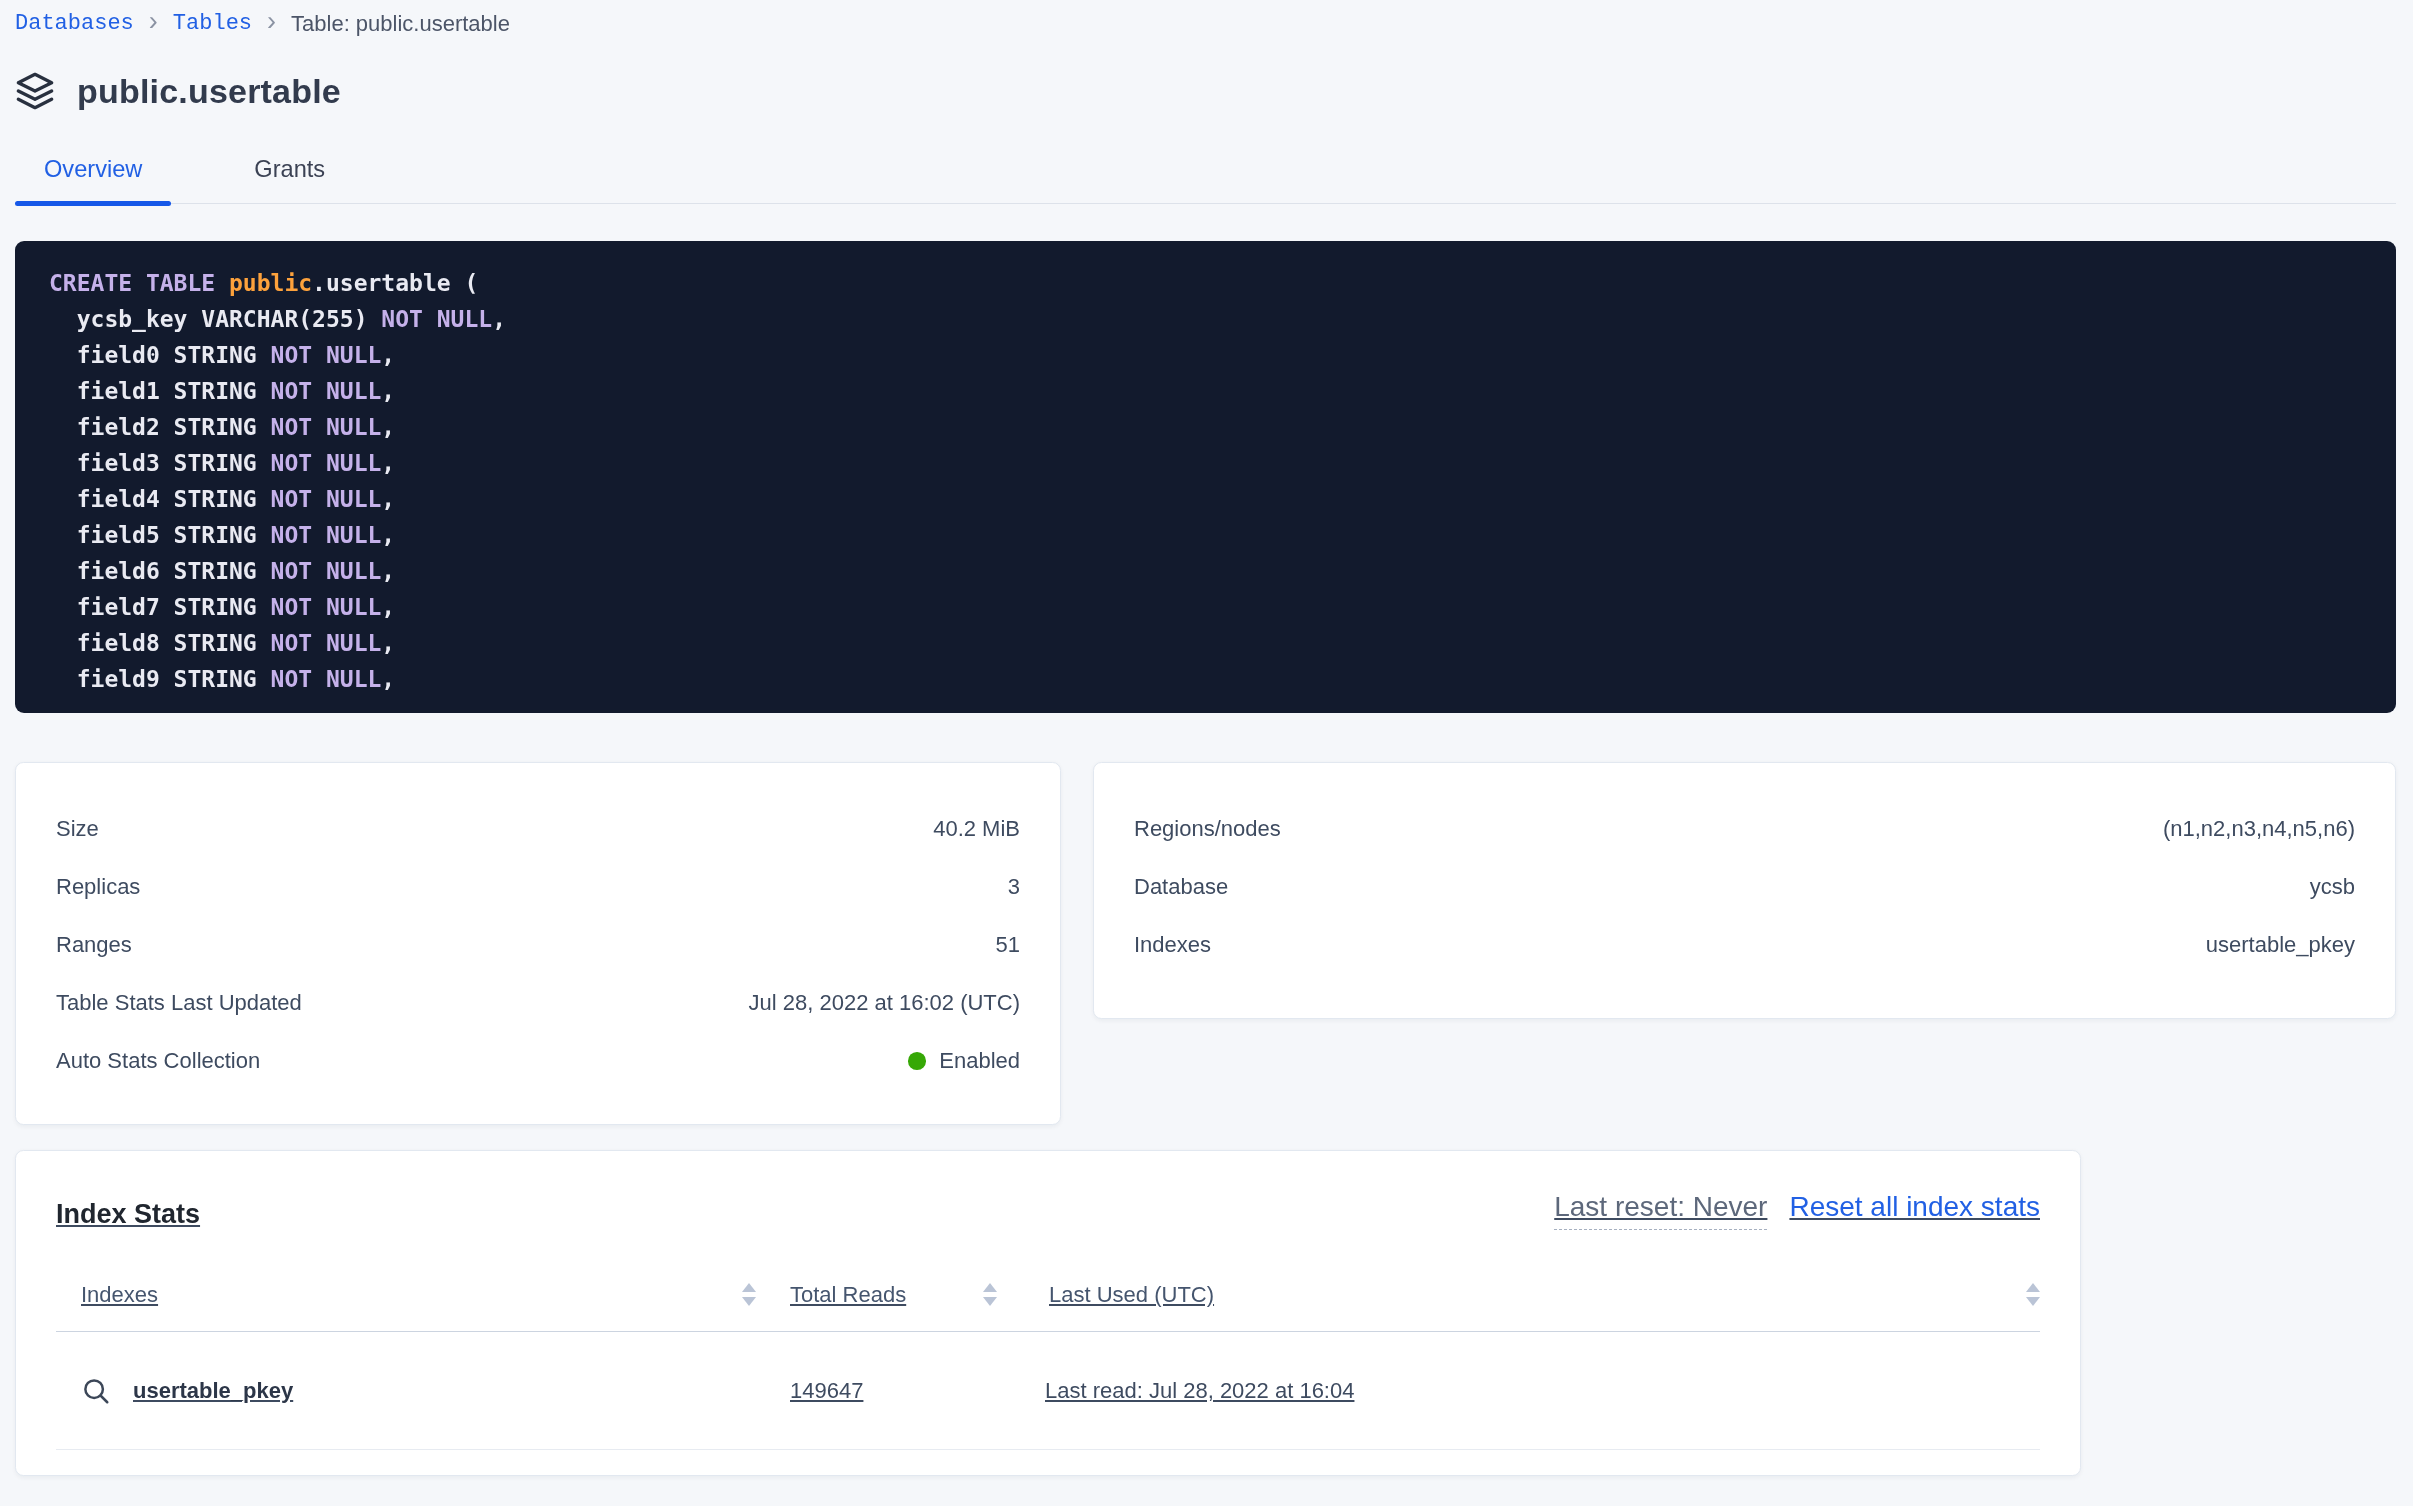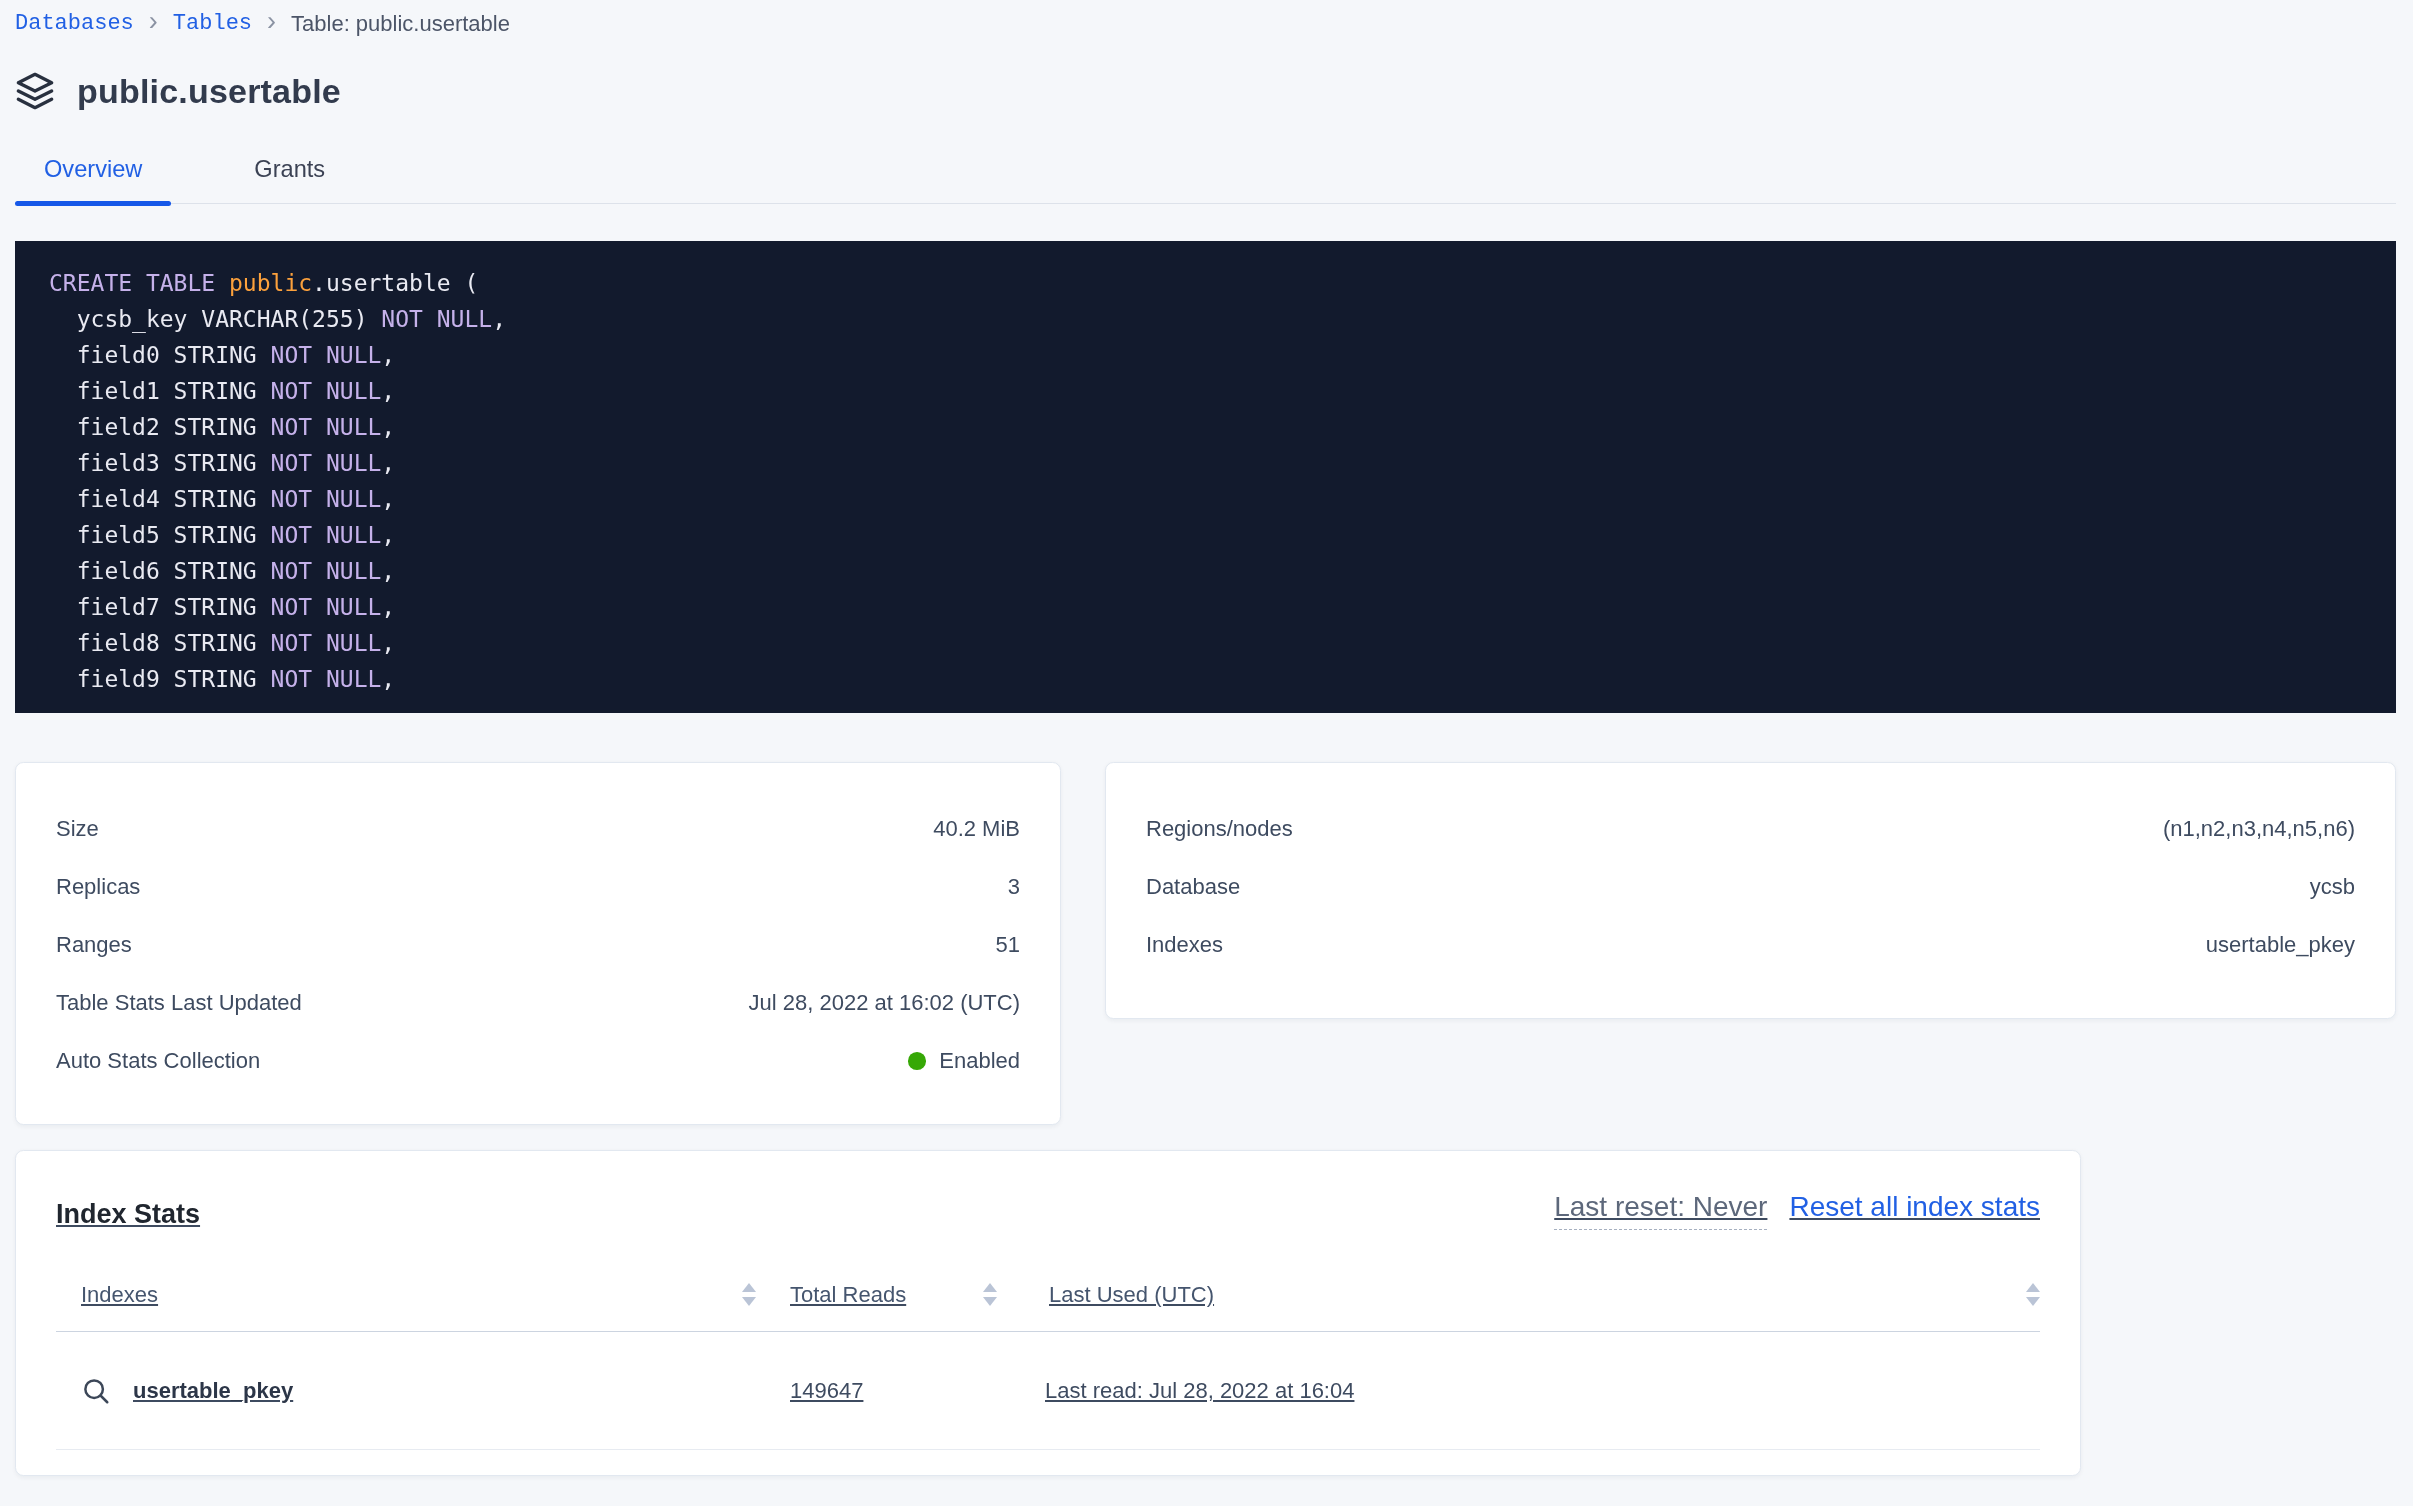--- a/index.html
+++ b/index.html
@@ -30,42 +30,42 @@
   .tab.active::after {
     content:""; position:absolute; left:0; right:0; bottom:-3.4px; height:5.9px;
     background:#1658e8; border-radius:3.4px;
   }
   .tab + .tab { margin-left:54px; }
 
   
   .codebox {
     margin-top:37px;
     background:#121a2d;
-    border-radius:0;
+    border-radius:9px;
     padding:23.6px 34px 29px;
     font-family:"DejaVu Sans Mono", monospace;
     font-size:23px;
-    font-weight:400;
+    font-weight:700;
     line-height:36px;
     white-space:pre;
     height:472px;
     overflow:hidden;
   }
   .tok-kw { color:#c5b1ea; }
   .tok-pl { color:#e9eaf2; }
   .tok-fn { color:#fca13c; }
 
   
   .card {
     background:#fff;
     border:0.8px solid #e2e8f0;
     border-radius:8.4px;
     box-shadow:0 1.7px 4.2px rgba(26,36,64,0.05);
   }
-  .cards-row { display:flex; gap:44px; margin-top:49px; align-items:flex-start; }
+  .cards-row { display:flex; gap:32px; margin-top:49px; align-items:flex-start; }
   .details-card { padding:37px 40px 34px; }
   .details-card.left { width:1046px; }
   .details-card.right { flex:1; padding-bottom:44px; }
   .detail-row { display:flex; justify-content:space-between; align-items:center; height:58px; font-size:22px; }
   .dlabel { color:#3e4b60; }
   .dvalue { color:#3e4b60; display:flex; align-items:center; }
   .dot { display:inline-block; width:17.7px; height:17.7px; border-radius:50%; background:#36a806; margin-right:13.5px; }
 
   
   .istats-card { margin-top:25px; width:2066px; padding:40px 40px 25px;text-decoration:underline; }

